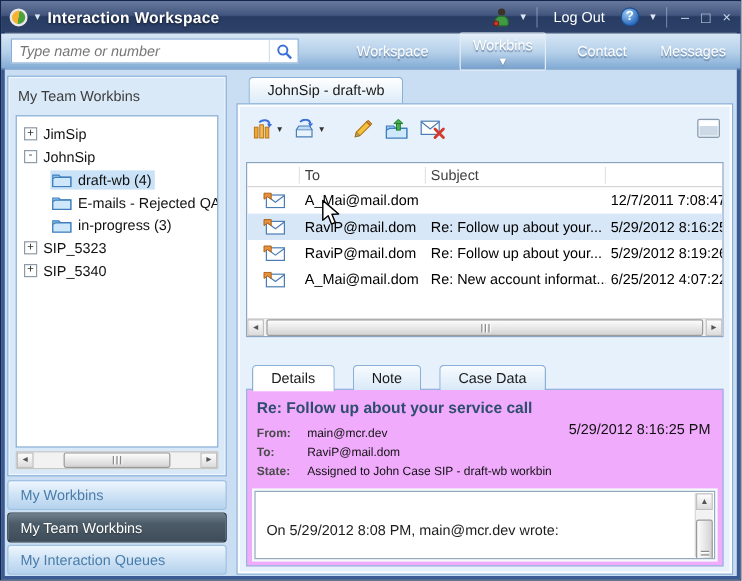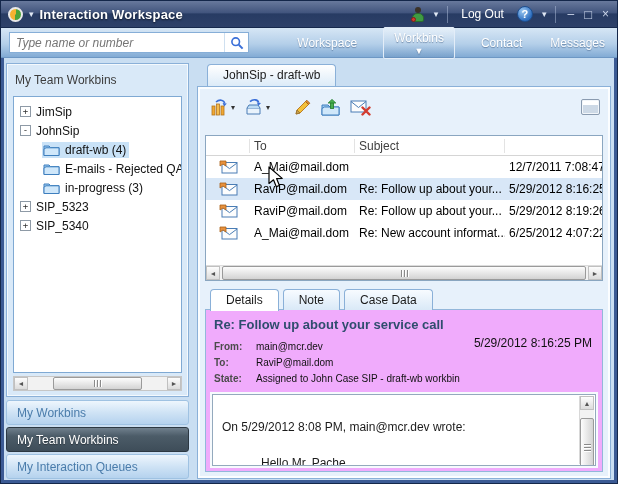--- a/index.html
+++ b/index.html
@@ -107,21 +107,21 @@
   .c-subj { width:150px; flex:0 0 150px; }
   .c-sub { flex:1; }
   .lrow { height:22px; flex:0 0 22px; display:flex; align-items:center; white-space:nowrap; }
   .lrow.selected { background:#d8e7f7; }
   .cell { padding:0 4px; overflow:hidden; }
   .cell.c-icon { display:flex; justify-content:flex-start; padding-left:13px; }
   .list-spacer { flex:1; }
   .list-hscroll { height:15px; flex:0 0 15px; border-top:1px solid #dcdcdc; background:#f2f2f2; display:flex; }
 
   
-  .dtabs { margin-top:8px; flex:0 0 21px; display:flex; gap:4px; padding-left:5px; position:relative; z-index:2; }
+  .dtabs { margin-top:23px; flex:0 0 21px; display:flex; gap:15px; padding-left:5px; position:relative; z-index:2; }
   .dtab { border:1px solid #8ab0d8; border-bottom:none; border-radius:4px 4px 0 0; padding:3px 15px 2px;
     font-size:12px; color:#1a1a1a; background:linear-gradient(#f7fbff,#d9e9f7); }
   .dtab.active { background:#fff; padding-bottom:3px; margin-bottom:-1px; }
   .details-area { flex:1; border:1px solid #93b7da; background:#f0abfc; padding:4px 6px 5px;
     display:flex; flex-direction:column; min-height:0; position:relative; margin-top:-1px; }
   .d-subject { color:#2f4d6e; font-weight:bold; font-size:13px; padding:3px 2px 7px; }
   .d-row { display:flex; font-size:10px; line-height:16px; }
   .d-label { width:44px; flex:0 0 44px; font-weight:bold; color:#4b4b4b; padding-left:2px; }
   .d-val { color:#111; }
   .d-date { position:absolute; right:10px; top:26px; font-size:12px; color:#111; }

